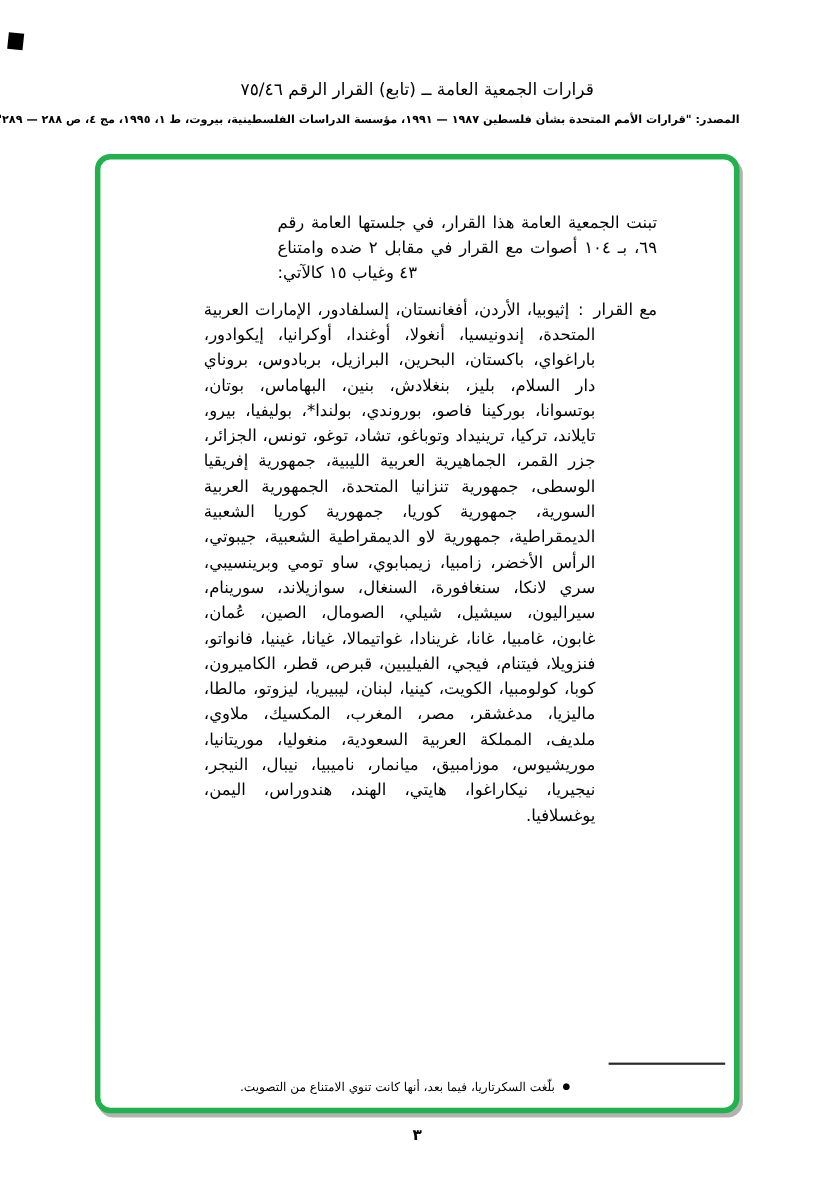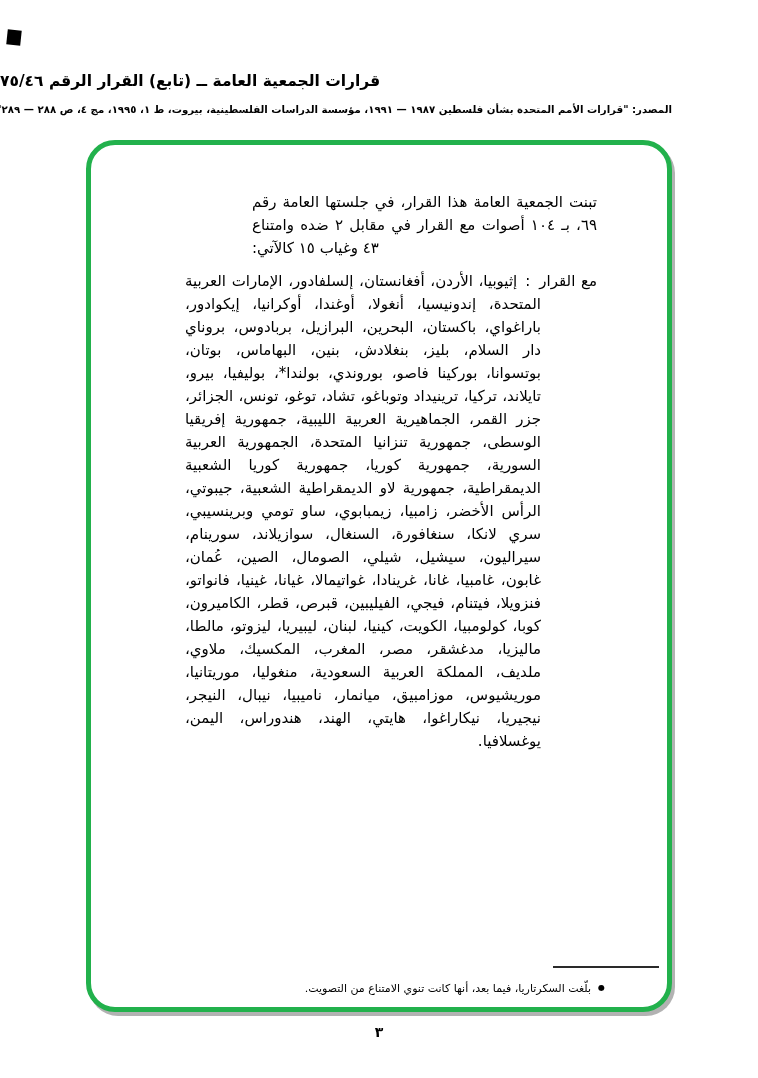--- a/index.html
+++ b/index.html
@@ -21,23 +21,23 @@
     width: 14px;
     height: 15px;
     background: #000;
     transform: rotate(6deg);
   }
   .title {
     position: absolute;
     top: 72px;
     left: 0; right: 0;
     margin: 0;
-    text-align: left;
+    text-align: center;
     font-size: 15.5px;
-    font-weight: bold;
+    font-weight: normal;
     letter-spacing: 0;
   }
   .source {
     position: absolute;
     top: 104px;
     right: 86px;
     left: 80px;
     font-size: 10.2px;
     font-weight: bold;
     text-align: right;
@@ -81,21 +81,21 @@
     height: 0;
     border-top: 2px solid #2a2a2a;
   }
   .fn {
     position: absolute;
     bottom: 10px;
     right: 62px;
     left: 40px;
     font-size: 11px;
     line-height: 17px;
-    text-align: right;
+    text-align: center;
   }
   .fn-marker {
     font-size: 8px;
     vertical-align: 2px;
     padding-left: 7px;
   }
   .page-number {
     position: absolute;
     top: 1024px;
     left: 0; right: 0;
@@ -108,21 +108,21 @@
 <body>
 
 <div class="page">
 
   <div class="corner-mark"></div>
 
   <h1 class="title">قرارات الجمعية العامة ــ (تابع) القرار الرقم ٧٥/٤٦</h1>
 
   <div class="source">المصدر: "قرارات الأمم المتحدة بشأن فلسطين ١٩٨٧ — ١٩٩١، مؤسسة الدراسات الفلسطينية، بيروت، ط ١، ١٩٩٥، مج ٤، ص ٢٨٨ — ٢٨٩"</div>
 
-  <div class="green-box" style="border-color: rgb(34, 177, 76); border-radius: 29px;">
+  <div class="green-box" style="border-color: rgb(34, 177, 76);">
 
     <p class="intro">تبنت الجمعية العامة هذا القرار، في جلستها العامة رقم ٦٩، بـ ١٠٤ أصوات مع القرار في مقابل ٢ ضده وامتناع ٤٣ وغياب ١٥ كالآتي:</p>
 
     <div class="vote">
       <span class="vote-label">مع القرار</span><span class="vote-colon">:</span><span class="vote-text">إثيوبيا، الأردن، أفغانستان، إلسلفادور، الإمارات العربية المتحدة، إندونيسيا، أنغولا، أوغندا، أوكرانيا، إيكوادور، باراغواي، باكستان، البحرين، البرازيل، بربادوس، بروناي دار السلام، بليز، بنغلادش، بنين، البهاماس، بوتان، بوتسوانا، بوركينا فاصو، بوروندي، بولندا*، بوليفيا، بيرو، تايلاند، تركيا، ترينيداد وتوباغو، تشاد، توغو، تونس، الجزائر، جزر القمر، الجماهيرية العربية الليبية، جمهورية إفريقيا الوسطى، جمهورية تنزانيا المتحدة، الجمهورية العربية السورية، جمهورية كوريا، جمهورية كوريا الشعبية الديمقراطية، جمهورية لاو الديمقراطية الشعبية، جيبوتي، الرأس الأخضر، زامبيا، زيمبابوي، ساو تومي وبرينسيبي، سري لانكا، سنغافورة، السنغال، سوازيلاند، سورينام، سيراليون، سيشيل، شيلي، الصومال، الصين، عُمان، غابون، غامبيا، غانا، غرينادا، غواتيمالا، غيانا، غينيا، فانواتو، فنزويلا، فيتنام، فيجي، الفيليبين، قبرص، قطر، الكاميرون، كوبا، كولومبيا، الكويت، كينيا، لبنان، ليبيريا، ليزوتو، مالطا، ماليزيا، مدغشقر، مصر، المغرب، المكسيك، ملاوي، ملديف، المملكة العربية السعودية، منغوليا، موريتانيا، موريشيوس، موزامبيق، ميانمار، ناميبيا، نيبال، النيجر، نيجيريا، نيكاراغوا، هايتي، الهند، هندوراس، اليمن، يوغسلافيا.</span>
     </div>
 
 
     <div class="fn-rule"></div>
 

